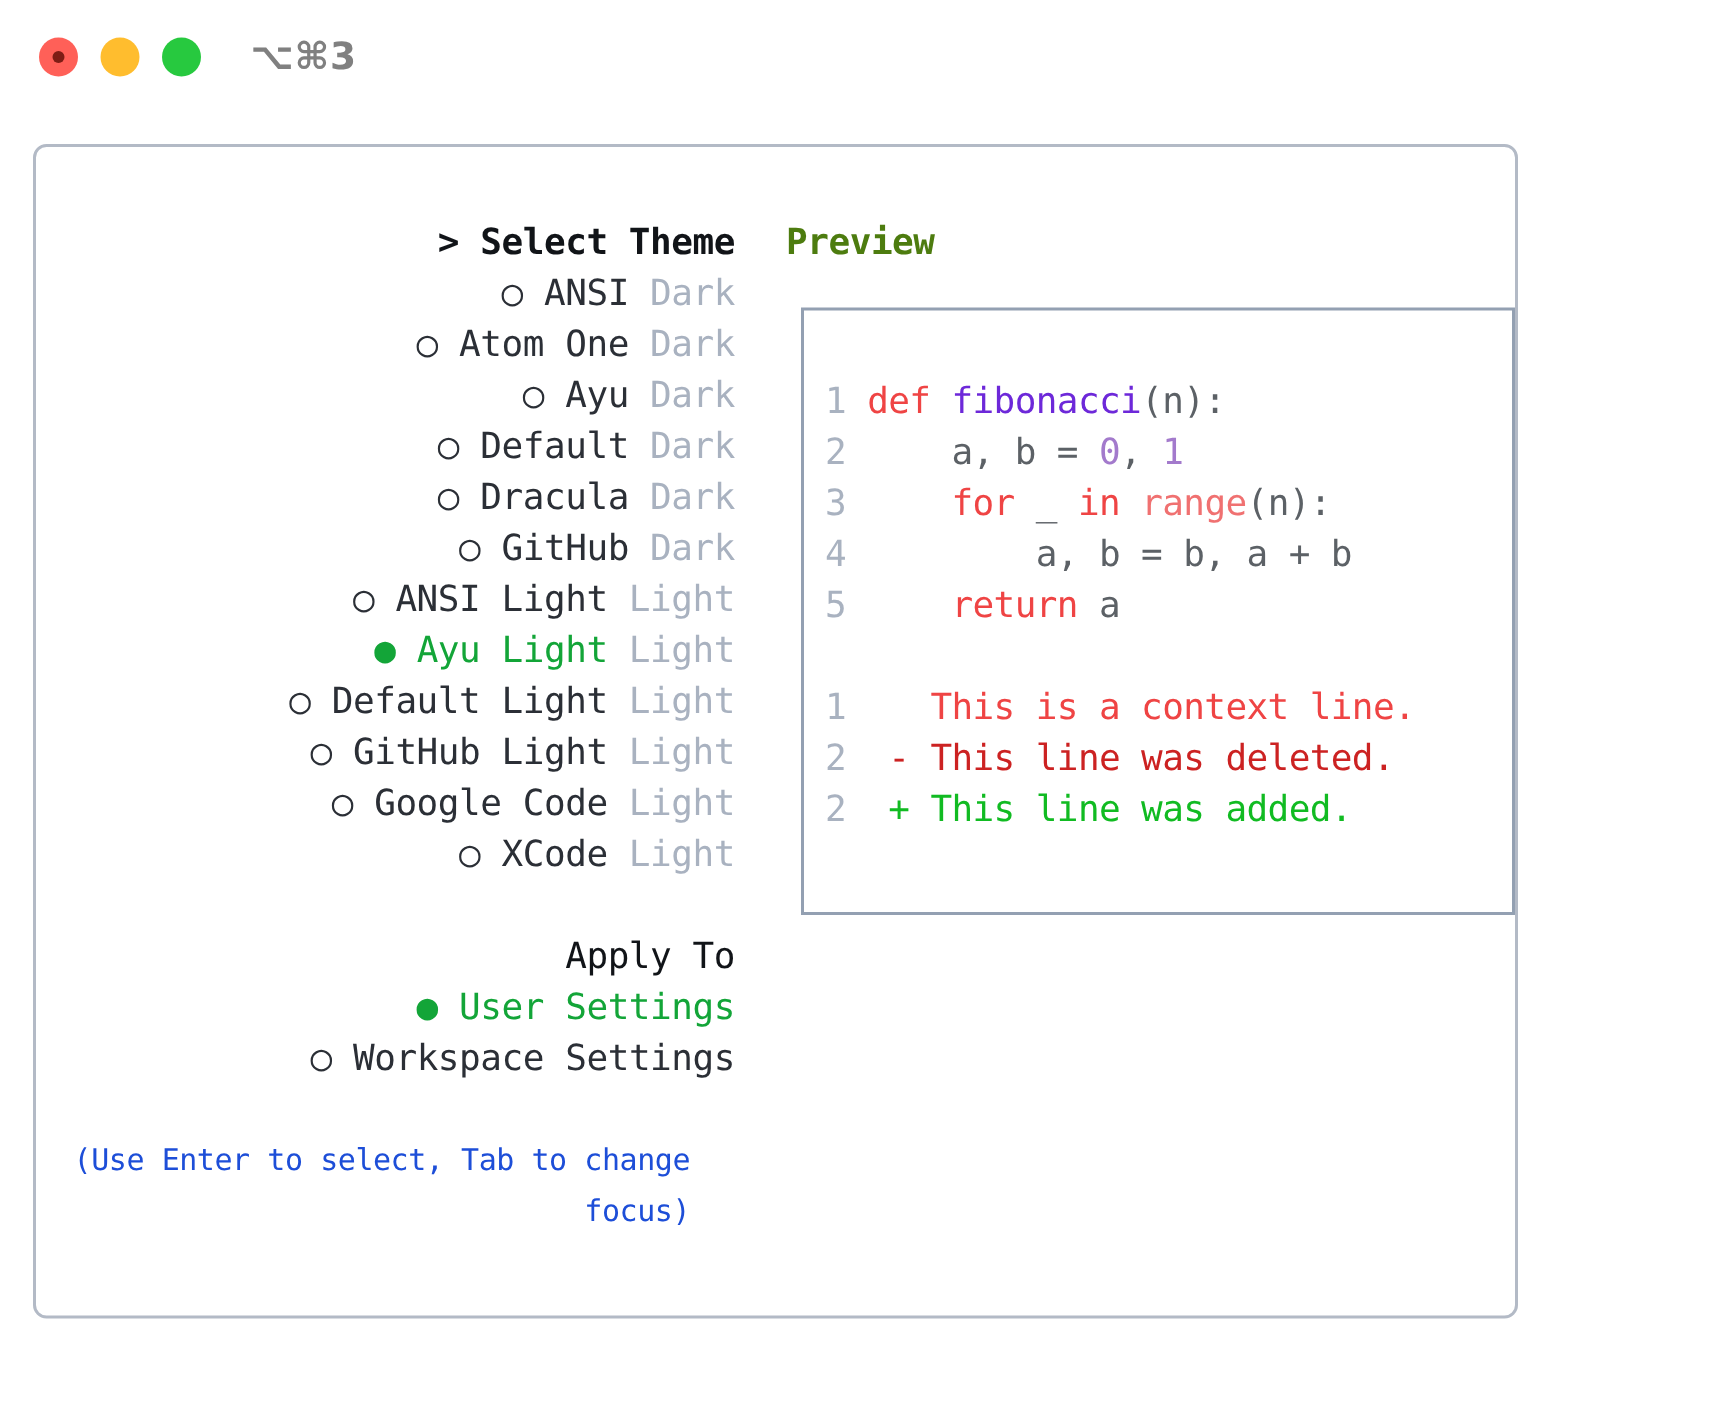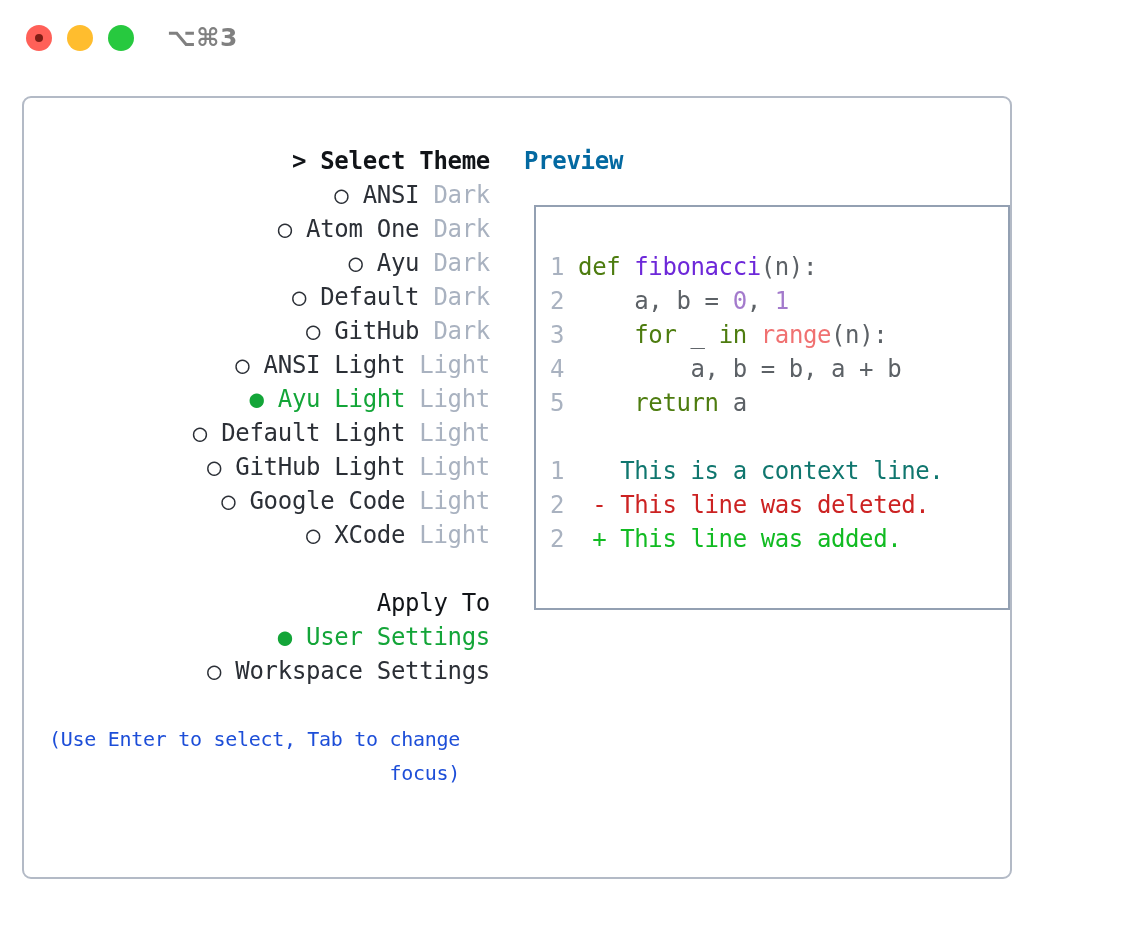--- a/index.html
+++ b/index.html
@@ -125,21 +125,21 @@
     color: #1d4ed8;
     white-space: pre-wrap;
     width: 420px;
     letter-spacing: -0.3px;
   }
 
   
   .preview-title {
     font-size: 24px;
     font-weight: bold;
-    color: #0369a1;
+    color: #4d7c0f;
     line-height: 34px;
     letter-spacing: -0.3px;
     margin-left: 22px;
   }
   .code-box {
     position: absolute;
     left: 32px;
     top: 61px;
     width: 476px;
     height: 405px;
@@ -153,29 +153,29 @@
     top: 43px;
     right: 6px;
   }
   .cline {
     font-size: 24px;
     line-height: 34px;
     white-space: pre;
     letter-spacing: -0.4px;
   }
   .lnum { color: #A9B2C0; }
-  .kw   { color: #4d7c0f; }
+  .kw   { color: #ef4444; }
   .fn   { color: #6d28d9; }
   .num  { color: #A37ACC; }
   .bi   { color: #F07171; margin-top: 31px; }
   .plain{ color: #5C6166; }
   .blank-line { height: 34px; }
 
   .dline { font-size: 24px; line-height: 34px; white-space: pre; letter-spacing: -0.4px; }
-  .d-ctx { color: #0f766e; }
+  .d-ctx { color: #ef4444; }
   .d-del { color: #CC2222; }
   .d-add { color: #11BB22; }
 </style>
 </head>
 <body>
 
 <div class="window">
 
   <div class="titlebar">
     <div class="lights">
@@ -188,20 +188,21 @@
 
   <div class="panel">
 
     <div class="col-left">
       <div class="section-title">&gt; Select Theme</div>
       <div class="list" id="theme-list">
           <div class="row"><span class="bullet">○ </span><span>ANSI</span><span class="tag"> Dark</span></div>
           <div class="row"><span class="bullet">○ </span><span>Atom One</span><span class="tag"> Dark</span></div>
           <div class="row"><span class="bullet">○ </span><span>Ayu</span><span class="tag"> Dark</span></div>
           <div class="row"><span class="bullet">○ </span><span>Default</span><span class="tag"> Dark</span></div>
+          <div class="row"><span class="bullet">○ </span><span>Dracula</span><span class="tag"> Dark</span></div>
           <div class="row"><span class="bullet">○ </span><span>GitHub</span><span class="tag"> Dark</span></div>
           <div class="row"><span class="bullet">○ </span><span>ANSI Light</span><span class="tag"> Light</span></div>
           <div class="row selected"><span class="bullet">● </span><span>Ayu Light</span><span class="tag"> Light</span></div>
           <div class="row"><span class="bullet">○ </span><span>Default Light</span><span class="tag"> Light</span></div>
           <div class="row"><span class="bullet">○ </span><span>GitHub Light</span><span class="tag"> Light</span></div>
           <div class="row"><span class="bullet">○ </span><span>Google Code</span><span class="tag"> Light</span></div>
           <div class="row"><span class="bullet">○ </span><span>XCode</span><span class="tag"> Light</span></div>
         </div>
 
       <div class="spacer-sm"></div>

